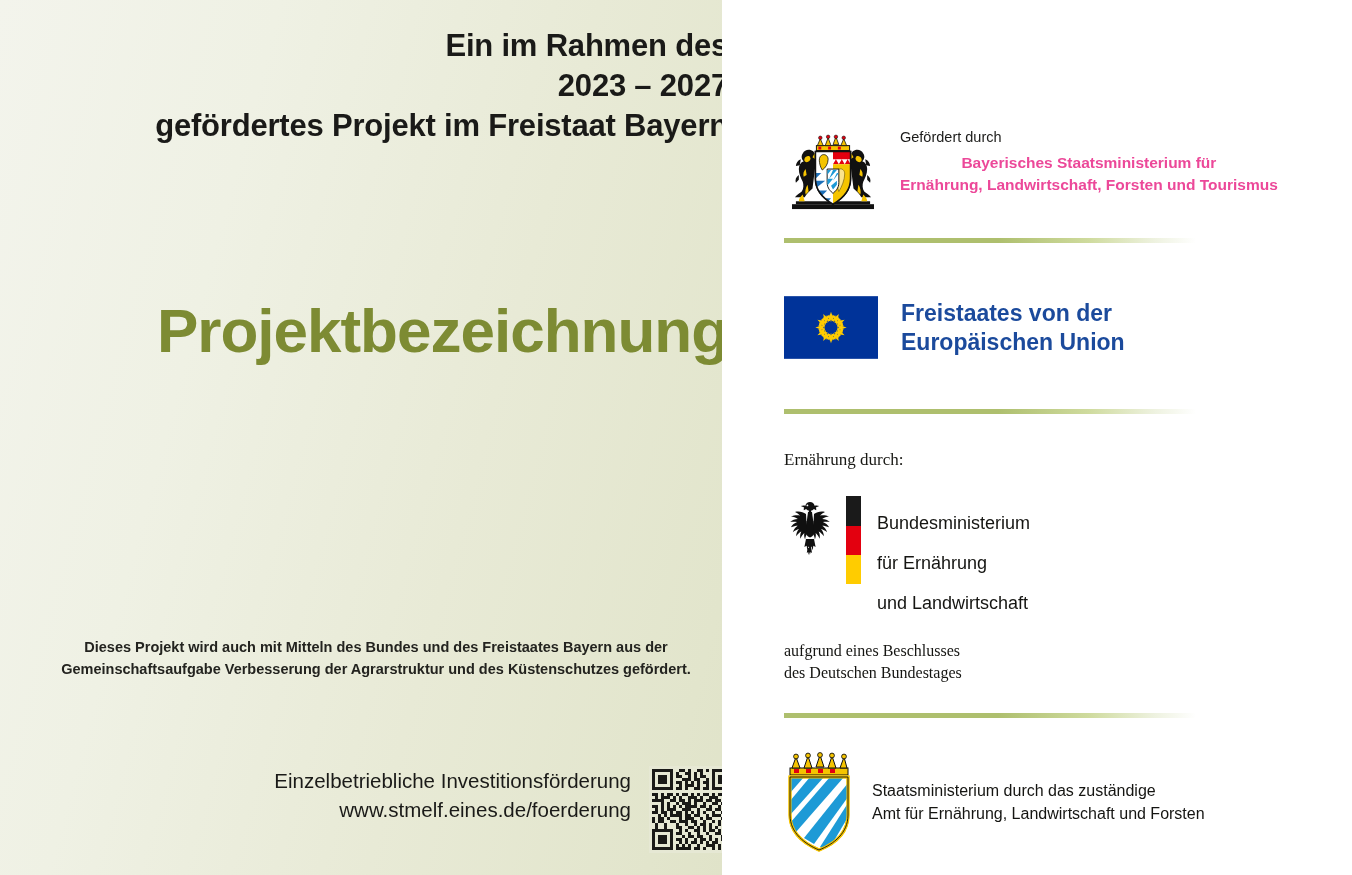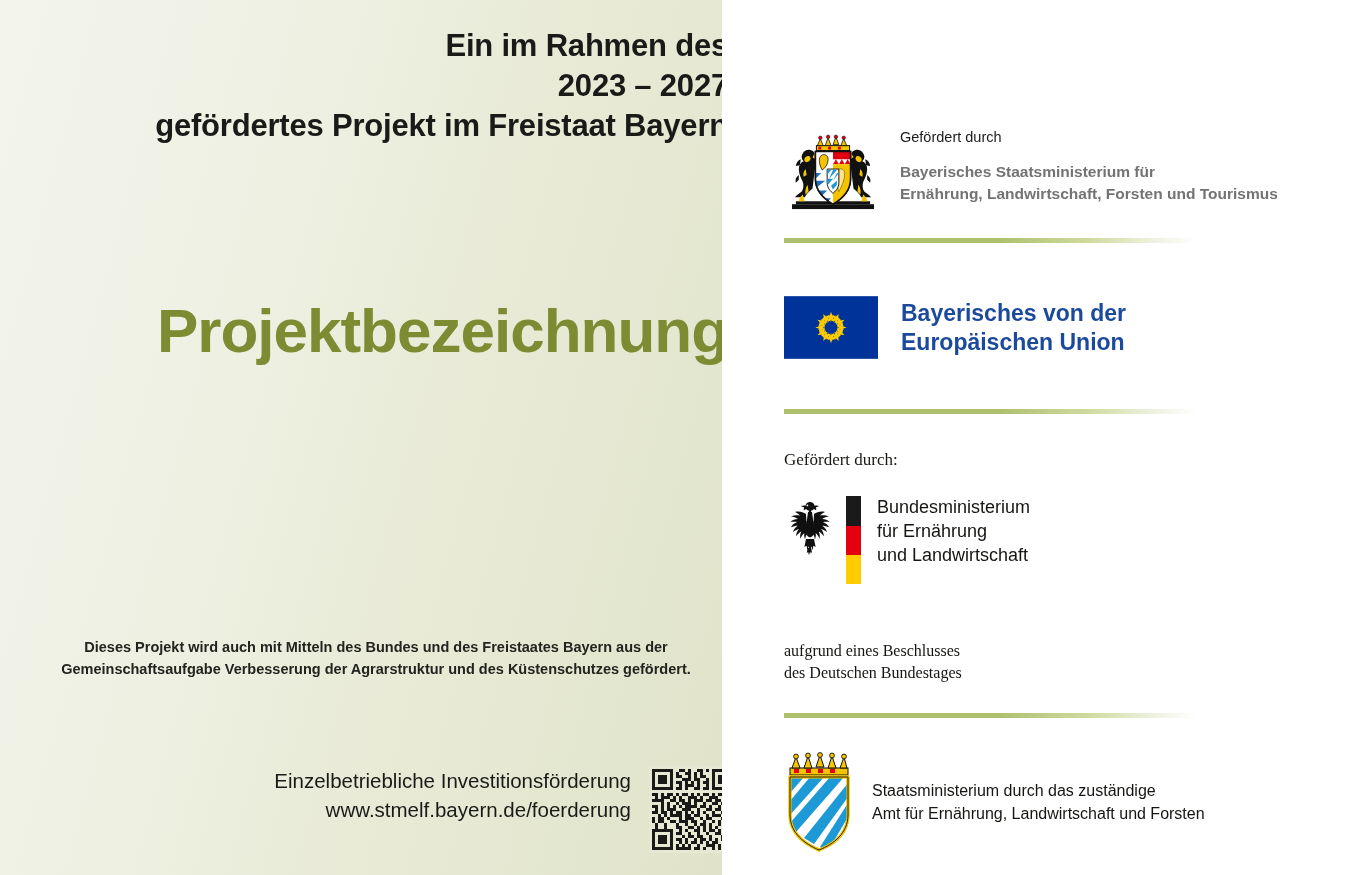--- a/index.html
+++ b/index.html
@@ -61,22 +61,22 @@
     background:linear-gradient(90deg,#aebf6e 0%, #aebf6e 52%, #cfdb9e 74%, #eef2e0 90%, #ffffff 100%);
   }
   .blk { position:absolute; display:flex; align-items:flex-start; }
 
   
   #blk-stmelf { left:62px; top:128px; }
   #stmelf-logo { width:98px; height:82px; flex:none; margin-top:2px; }
   #stmelf-text { margin-left:18px; padding-top:1px; }
   #stmelf-kicker { color:#1c1c1a; font-size:14.5px; font-weight:500; line-height:1.2; }
   #stmelf-name {
-    margin-top:15px; color:#737373;
-    font-size:15.5px; font-weight:600; line-height:1.42; white-space:nowrap;
+    margin-top:6px; color:#ec4899;
+    font-size:15.5px; font-weight:600; line-height:1.42; white-space:nowrap;text-align:center;
   }
   #stmelf-name .ln { display:block; }
 
   
   #blk-eu { left:62px; top:296px; align-items:center; }
   #eu-flag { width:94px; height:63px; flex:none; display:block; }
   #eu-text {
     margin-left:23px; color:#1b4a9c;
     font-size:23px; font-weight:700; line-height:1.24; white-space:nowrap;
   }
@@ -89,21 +89,21 @@
     font-family:"Liberation Serif", serif;
   }
   #blk-bmel { left:62px; top:496px; }
   #bmel-eagle { width:52px; height:62px; flex:none; margin-top:2px; }
   #bmel-bar { width:15px; height:88px; flex:none; margin-left:10px; }
   #bmel-name {
     margin-left:16px; color:#151512;
     font-size:18px; font-weight:400; line-height:1.33; white-space:nowrap;
     font-family:"Liberation Sans", sans-serif;
   }
-  #bmel-name .ln { display:block; }
+  #bmel-name .ln { display:block;margin-top:16px; }
   #bmel-foot {
     position:absolute; left:62px; top:640px;
     color:#151512; font-size:16px; font-weight:400; line-height:1.35;
     font-family:"Liberation Serif", serif;
   }
   #bmel-foot .ln { display:block; white-space:nowrap; }
 
   
   #blk-aelf { left:62px; top:752px; align-items:center; }
   #aelf-shield { width:70px; height:100px; flex:none; }
@@ -129,21 +129,21 @@
     <div id="disclaimer">
       <span class="ln">Dieses Projekt wird auch mit Mitteln des Bundes und des Freistaates Bayern aus der</span>
       <span class="ln">Gemeinschaftsaufgabe Verbesserung der Agrarstruktur und des Küstenschutzes gefördert.</span>
     </div>
 
     <div id="project-title">Projektbezeichnung</div>
 
     <div id="footer-row">
       <div id="footer-text">
         <span class="ln">Einzelbetriebliche Investitionsförderung</span>
-        <span class="ln">www.stmelf.bayern.de/foerderung</span>
+        <span class="ln">www.stmelf.eines.de/foerderung</span>
       </div>
 
       <svg id="qr" viewBox="0 0 29 29" shape-rendering="crispEdges">
         <rect width="29" height="29" fill="#e6e8d4"></rect>
         <g fill="#1a1a18">
           <path d="M1 1h7v7h-7zM2 2v5h5v-5z"></path>
             <rect x="3" y="3" width="3" height="3"></rect>
           <path d="M21 1h7v7h-7zM22 2v5h5v-5z"></path>
             <rect x="23" y="3" width="3" height="3"></rect>
           <path d="M1 21h7v7h-7zM2 22v5h5v-5z"></path>
@@ -427,29 +427,29 @@
           <use href="#eustars" transform="rotate(150 45 30)"></use>
           <use href="#eustars" transform="rotate(180 45 30)"></use>
           <use href="#eustars" transform="rotate(210 45 30)"></use>
           <use href="#eustars" transform="rotate(240 45 30)"></use>
           <use href="#eustars" transform="rotate(270 45 30)"></use>
           <use href="#eustars" transform="rotate(300 45 30)"></use>
           <use href="#eustars" transform="rotate(330 45 30)"></use>
         </g>
       </svg>
       <div id="eu-text">
-        <span class="ln">Bayerisches von der</span>
+        <span class="ln">Freistaates von der</span>
         <span class="ln">Europäischen Union</span>
       </div>
     </div>
 
     <div class="divider" style="top:409px"></div>
 
     <div id="blk-bmel-label">
-      <div id="bmel-kicker">Gefördert durch:</div>
+      <div id="bmel-kicker">Ernährung durch:</div>
     </div>
 
     <div class="blk" id="blk-bmel">
       <svg id="bmel-eagle" viewBox="0 0 52 62">
         <g fill="#101010">
 
           <path d="M26 4c-2.4 0-4.2 1.6-4.6 3.7-1.6-.5-3.3-.4-4.6.4l3.4 1.5c-.5.8-.6 1.8-.3 2.7l2.2-1.3c.6.9 1.6 1.5 2.8 1.6l-.2 2.4h2.6l-.2-2.4c1.2-.1 2.2-.7 2.8-1.6l2.2 1.3c.3-.9.2-1.9-.3-2.7l3.4-1.5c-1.3-.8-3-0.9-4.6-.4C30.2 5.6 28.4 4 26 4z"></path>
           <circle cx="23.4" cy="7.4" r="0.9" fill="#fff"></circle>
 
           <path d="M24 14h4l1.2 9h-6.4z"></path>

